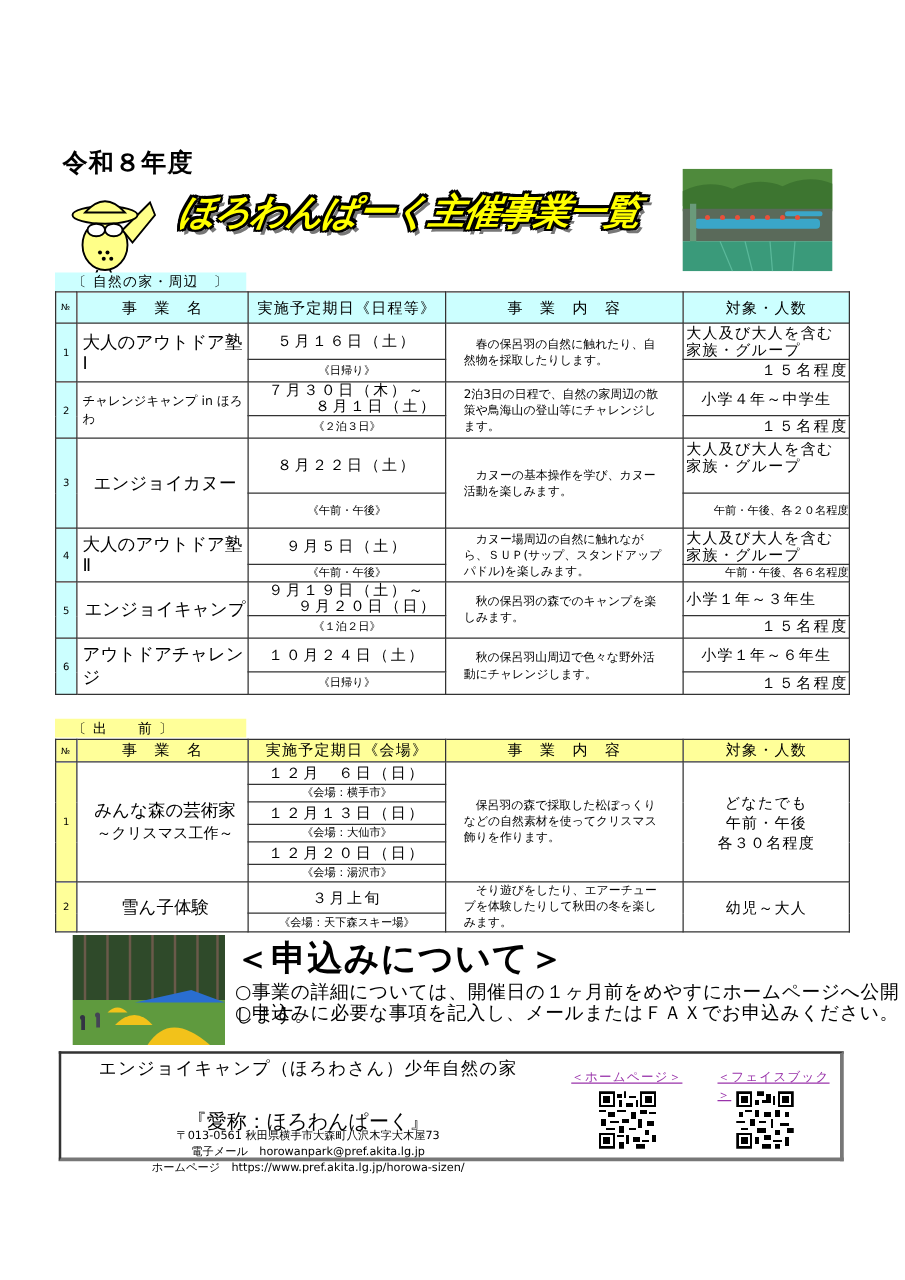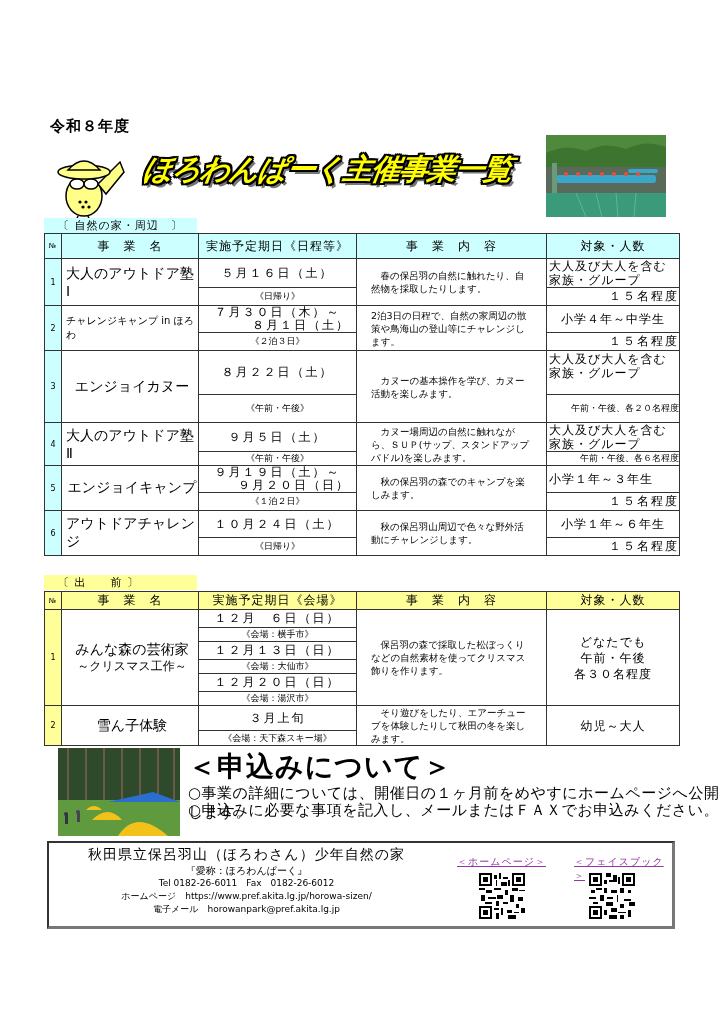--- a/index.html
+++ b/index.html
@@ -1,19 +1,19 @@
 <!DOCTYPE html>
 <html><head>
 <meta charset="utf-8">
 <style>
   * { box-sizing: border-box; margin: 0; padding: 0; }
   html, body { width: 724px; height: 1024px; background: #ffffff; overflow: hidden; }
   body { position: relative; font-family: "DejaVu Sans", "Liberation Sans", sans-serif; color: #000; }
 
-  .year { position: absolute; left: 50px; top: 117px; font-size: 15px; font-weight: bold; letter-spacing: 1px; }
+  .year { position: absolute; left: 50px; top: 117px; font-size: 20px; font-weight: bold; letter-spacing: 1px; }
 
   .owl { position: absolute; left: 48px; top: 150px; width: 80px; height: 72px; }
   .title { position: absolute; left: 143px; top: 150px; height: 46px; font-size: 29px; font-weight: bold; font-style: italic;
            color: #ffff00; letter-spacing: -1px;
            text-shadow: -2px -2px 0 #000, 2px -2px 0 #000, -2px 2px 0 #000, 2px 2px 0 #000, 0 2px 0 #000, 2px 0 0 #000, -2px 0 0 #000, 0 -2px 0 #000, 4px 4px 0 #777;
            transform: skewX(-8deg); white-space: nowrap; }
   .photo-kayak { position: absolute; left: 546px; top: 135px; width: 120px; height: 82px; overflow: hidden; }
 
   .section-label { position: absolute; height: 15px; font-size: 11px; line-height: 15px; padding-left: 14px; letter-spacing: 1px; }
   .sec1 { left: 44px; top: 218px; width: 153px; background: #ccffff; }
@@ -42,21 +42,21 @@
   .photo-tents { position: absolute; left: 58px; top: 748px; width: 122px; height: 88px; overflow: hidden; }
   .apply-title { position: absolute; left: 188px; top: 748px; font-size: 28px; letter-spacing: 1px; font-weight: bold; }
   .apply-line { position: absolute; left: 188px; font-size: 15px; letter-spacing: 0.5px; }
   .al1 { top: 784px; }
   .al2 { top: 801px; }
 
   .footer { position: absolute; left: 47px; top: 841px; width: 628px; height: 88px; border: 2px solid #333; border-right: 3px solid #777; border-bottom: 3px solid #777; }
   .f-left { position: absolute; left: 0; top: 0; width: 395px; text-align: center; }
   .f-org { font-size: 14px; margin-top: 3px; letter-spacing: 1px; }
   .f-line { font-size: 9px; line-height: 13px; }
-  .f-nick { font-size: 10px; }
+  .f-nick { font-size: 16px; margin-top: 26px; }
   .f-link { position: absolute; top: 12px; font-size: 10px; color: #9933aa; text-decoration: underline; letter-spacing: 1px; }
   .lk1 { left: 408px; }
   .lk2 { left: 525px; }
   .qr { position: absolute; top: 30px; width: 46px; height: 46px; }
   .qr1 { left: 430px; }
   .qr2 { left: 540px; }
 </style>
 </head>
 <body>
 
@@ -282,25 +282,25 @@
   <circle cx="20" cy="64" r="2" fill="#445"></circle>
     <rect x="19" y="64" width="3" height="10" fill="#445"></rect>
 </svg>
 
 <div class="apply-title">＜申込みについて＞</div>
 <div class="apply-line al1">○事業の詳細については、開催日の１ヶ月前をめやすにホームページへ公開します。</div>
 <div class="apply-line al2">○申込みに必要な事項を記入し、メールまたはＦＡＸでお申込みください。</div>
 
 <div class="footer">
   <div class="f-left">
-    <div class="f-org">秋田県立保呂羽山（ほろわさん）少年自然の家</div>
+    <div class="f-org">エンジョイキャンプ（ほろわさん）少年自然の家</div>
     <div class="f-line f-nick">『愛称：ほろわんぱーく』</div>
-    <div class="f-line">Tel 0182-26-6011　Fax　0182-26-6012</div>
+    <div class="f-line">〒013-0561 秋田県横手市大森町八沢木字大木屋73</div>
+    <div class="f-line">電子メール　horowanpark@pref.akita.lg.jp</div>
     <div class="f-line">ホームページ　https://www.pref.akita.lg.jp/horowa-sizen/</div>
-    <div class="f-line">電子メール　horowanpark@pref.akita.lg.jp</div>
   </div>
   <a class="f-link lk1">＜ホームページ＞</a>
   <a class="f-link lk2">＜フェイスブック＞</a>
 
   <svg class="qr qr1" viewBox="0 0 25 25" shape-rendering="crispEdges">
     <rect width="25" height="25" fill="#fff"></rect>
     <g fill="#000">
       <rect x="0" y="0" width="7" height="7"></rect>
         <rect x="1" y="1" width="5" height="5" fill="#fff"></rect>
         <rect x="2" y="2" width="3" height="3"></rect>

